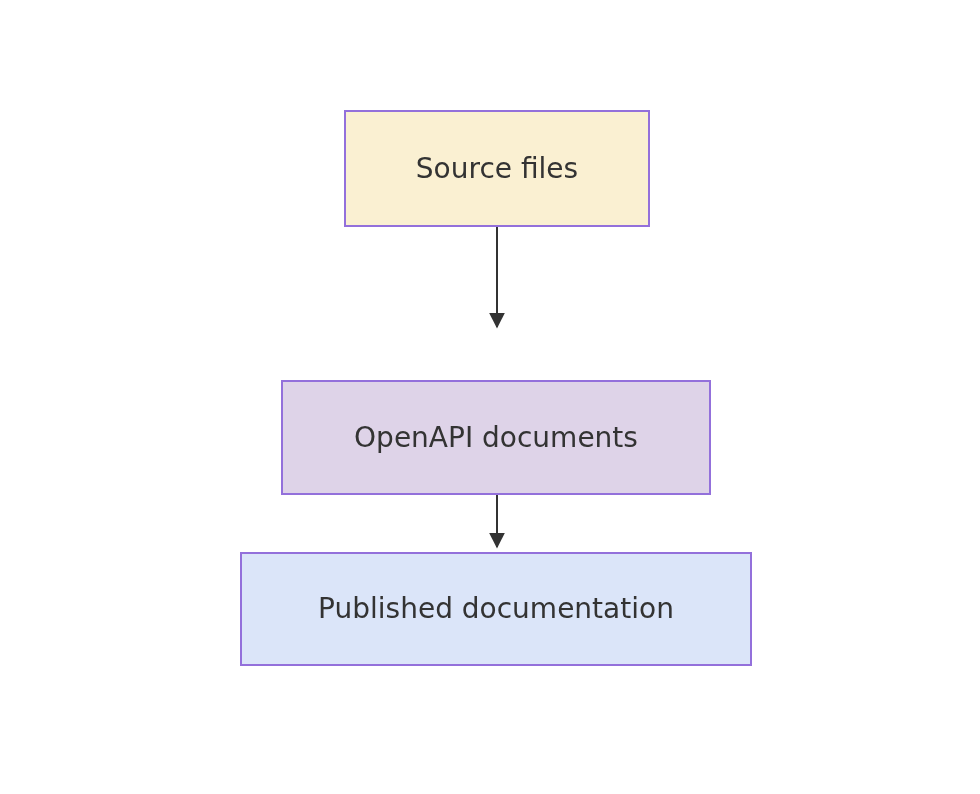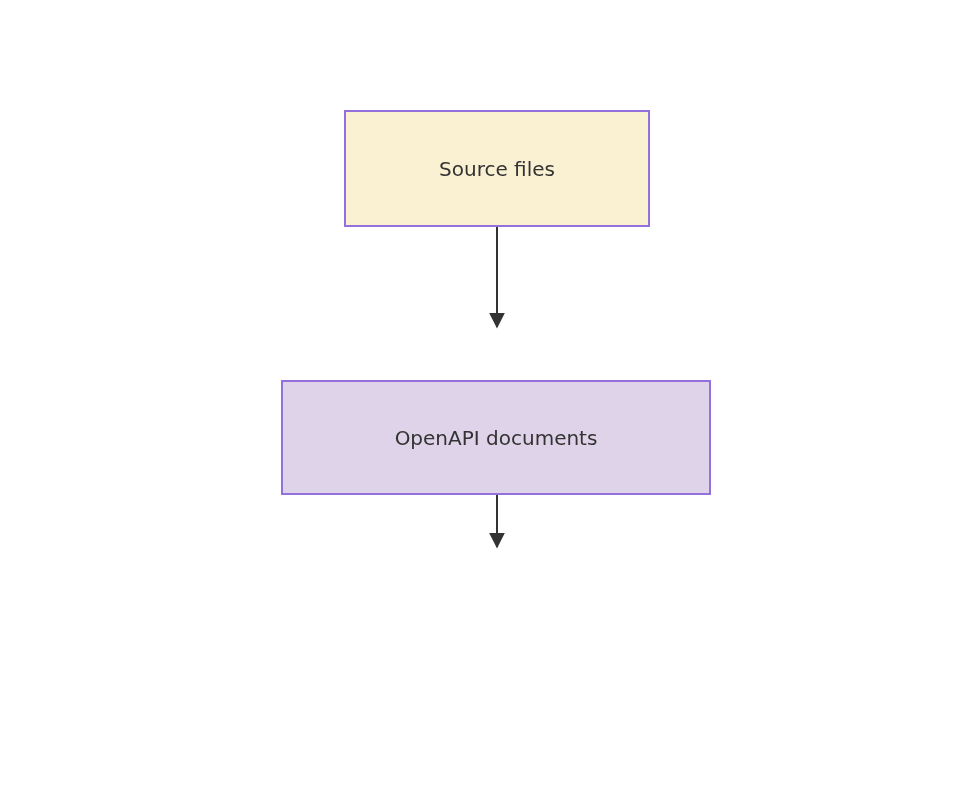--- a/index.html
+++ b/index.html
@@ -24,21 +24,21 @@
     pointer-events: none;
   }
   .node {
     position: absolute;
     box-sizing: border-box;
     border: 2.5px solid #9370db;
     display: flex;
     align-items: center;
     justify-content: center;
     color: #333333;
-    font-size: 20px;
+    font-size: 28px;
     line-height: 1.2;
     text-align: center;
     white-space: nowrap;
   }
   .node-source    { left: 344px; top: 110px; width: 306px; height: 117px; }
   .node-openapi   { left: 281px; top: 332px; width: 430px; height: 115px; margin-top: 48px; }
   .node-published { left: 240px; top: 552px; width: 512px; height: 114px; }
 </style>
 </head>
 <body>
@@ -56,14 +56,17 @@
   </svg>
 
   <div class="node node-source" style="background-color: rgb(250, 240, 210);">
     <span>Source files</span>
   </div>
 
   <div class="node node-openapi" style="background-color: rgb(222, 211, 232);">
     <span>OpenAPI documents</span>
   </div>
 
+  <div class="node node-published" style="background-color: rgb(219, 229, 249);">
+    <span>Published documentation</span>
+  </div>
 
 </div>
 
 </body></html>

